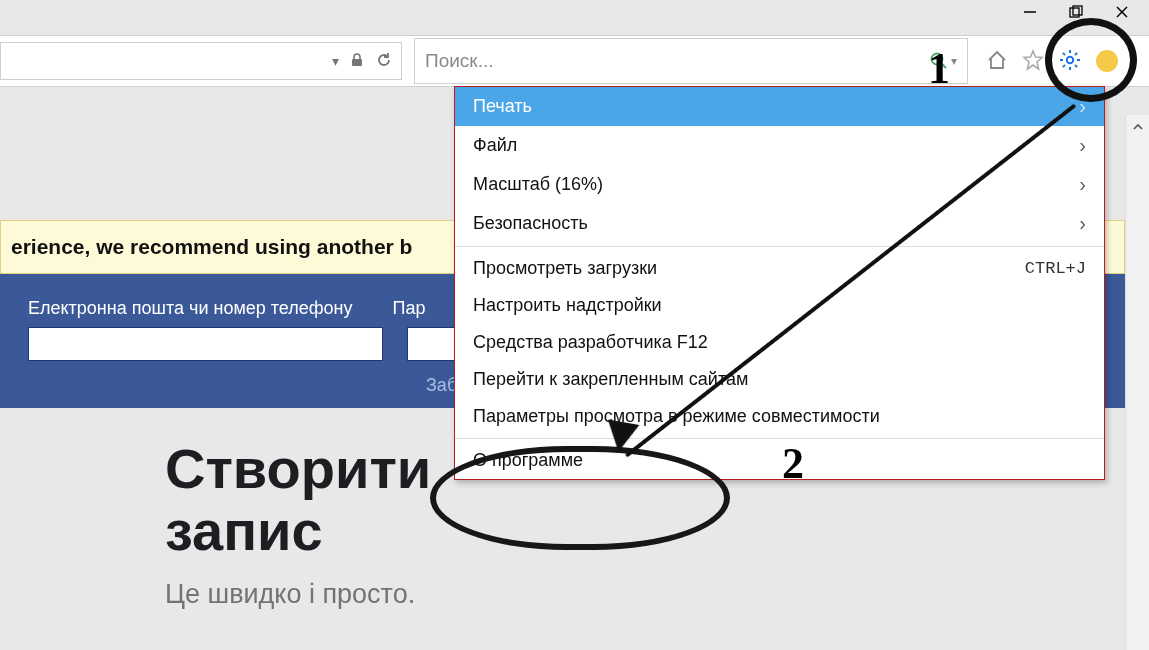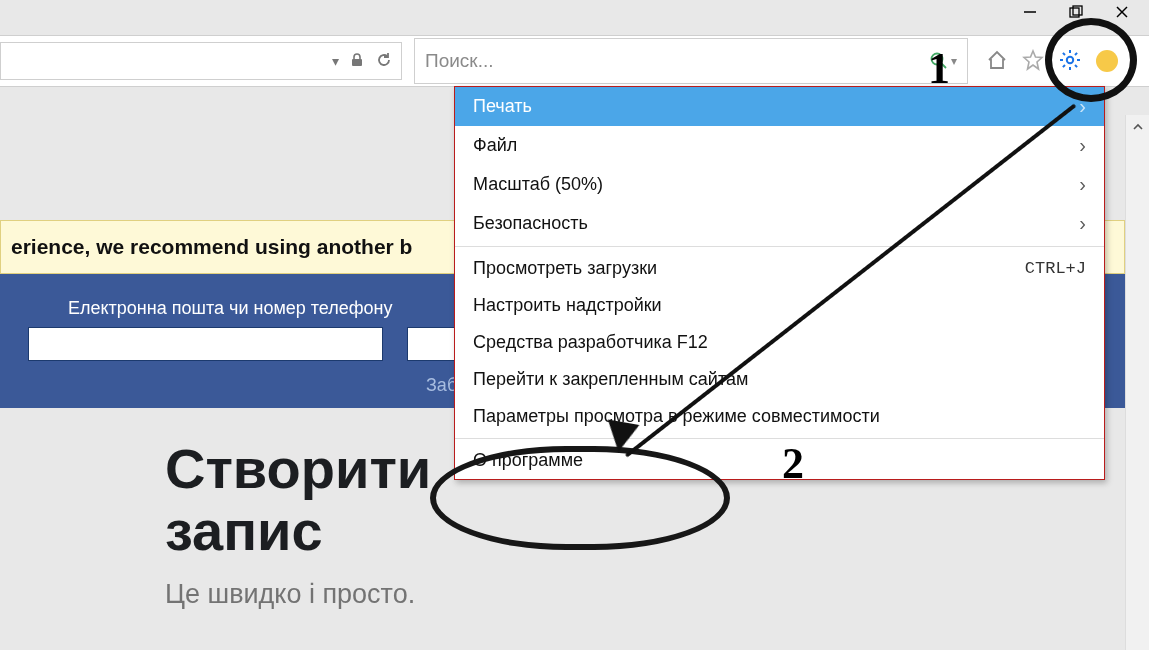--- a/index.html
+++ b/index.html
@@ -111,21 +111,21 @@
       color:#111;
     }
 
     .fb-header {
       background: #3b5998;
       height: 134px;
       padding: 24px 28px 8px 28px;
       color:#fff;
     }
     .fb-labels { display:flex; gap:40px; }
-    .fb-label { font-size:18px; color:#fff; white-space:nowrap;margin-left:40px; }
+    .fb-label { font-size:18px; color:#fff; white-space:nowrap; }
     .fb-inputs { display:flex; gap:24px; margin-top:8px; }
     .fb-input { width: 355px; height: 34px; background:#fff; border:1px solid #1c3a6e; }
     .fb-input.short { width: 50px; }
     .fb-sub { margin-top:14px; color:#a8bde0; font-size:18px; margin-left: 398px; }
 
     .fb-body {
       background:#e8e8e8;
       padding: 30px 0 0 165px;
     }
     .h1 { font-size: 56px; font-weight: bold; color:#1c1e21; line-height:1.1; }
@@ -309,21 +309,21 @@
 <div class="menu">
   <div class="menu-item hover">
     <span>Печать</span>
     <span class="chev">›</span>
   </div>
   <div class="menu-item">
     <span>Файл</span>
     <span class="chev">›</span>
   </div>
   <div class="menu-item">
-    <span>Масштаб (50%)</span>
+    <span>Масштаб (16%)</span>
     <span class="chev">›</span>
   </div>
   <div class="menu-item">
     <span>Безопасность</span>
     <span class="chev">›</span>
   </div>
   <div class="menu-sep"></div>
 
   <div class="menu-item">
     <span>Просмотреть загрузки</span>

